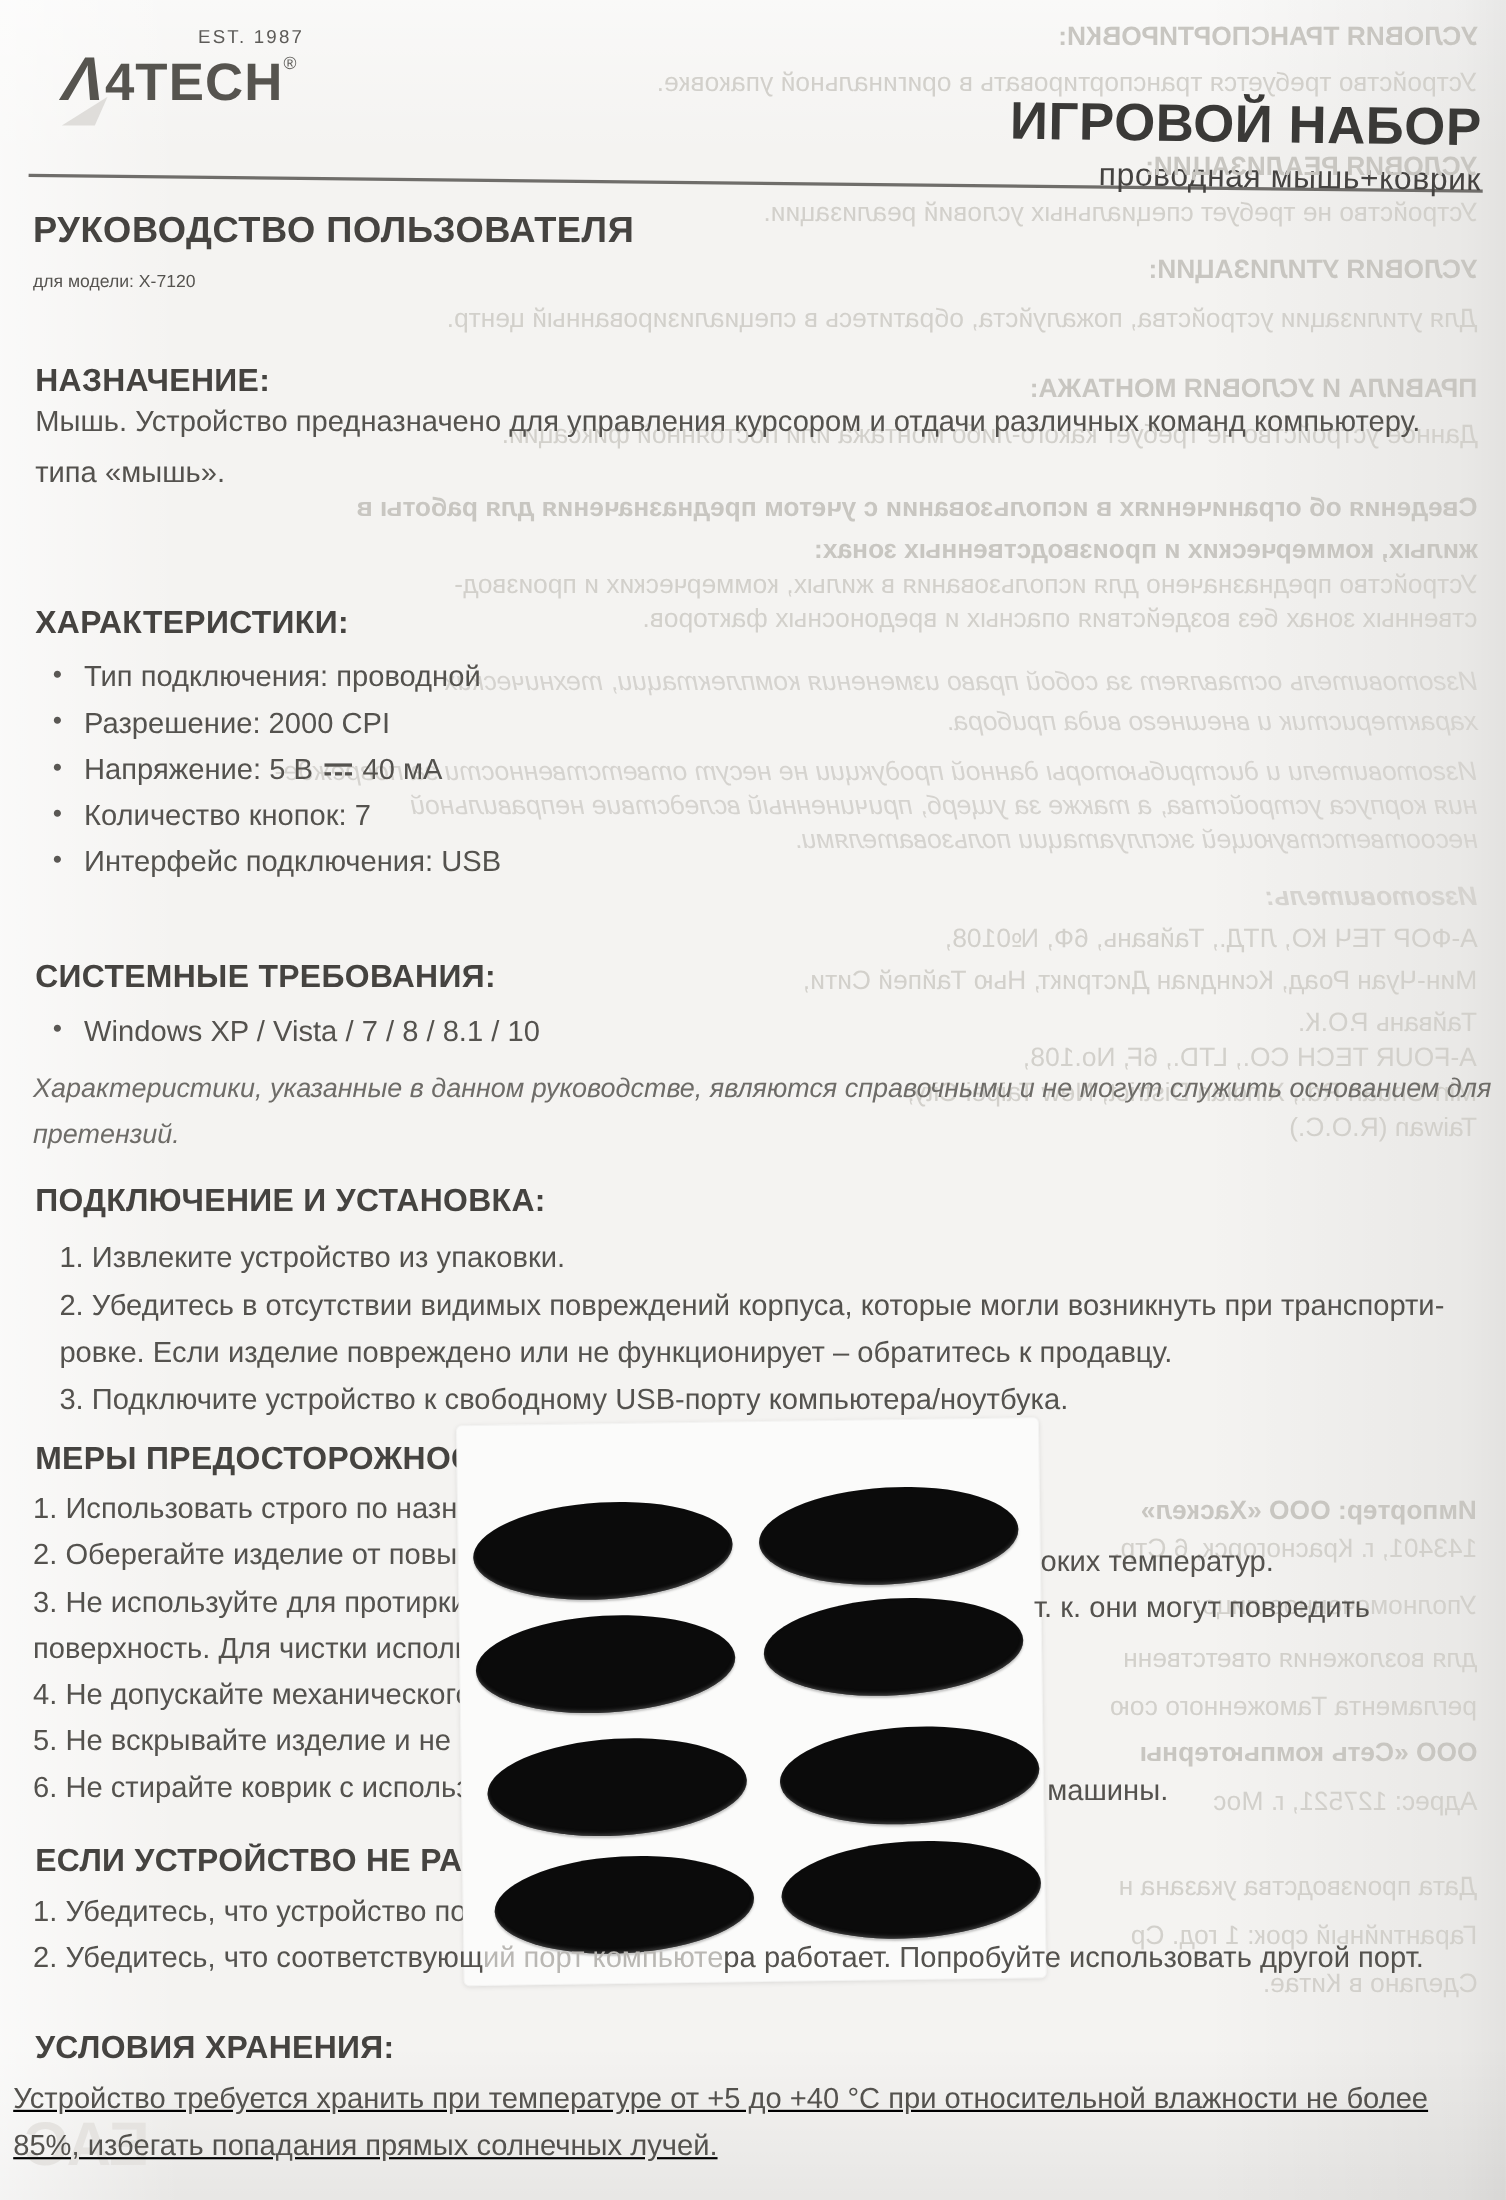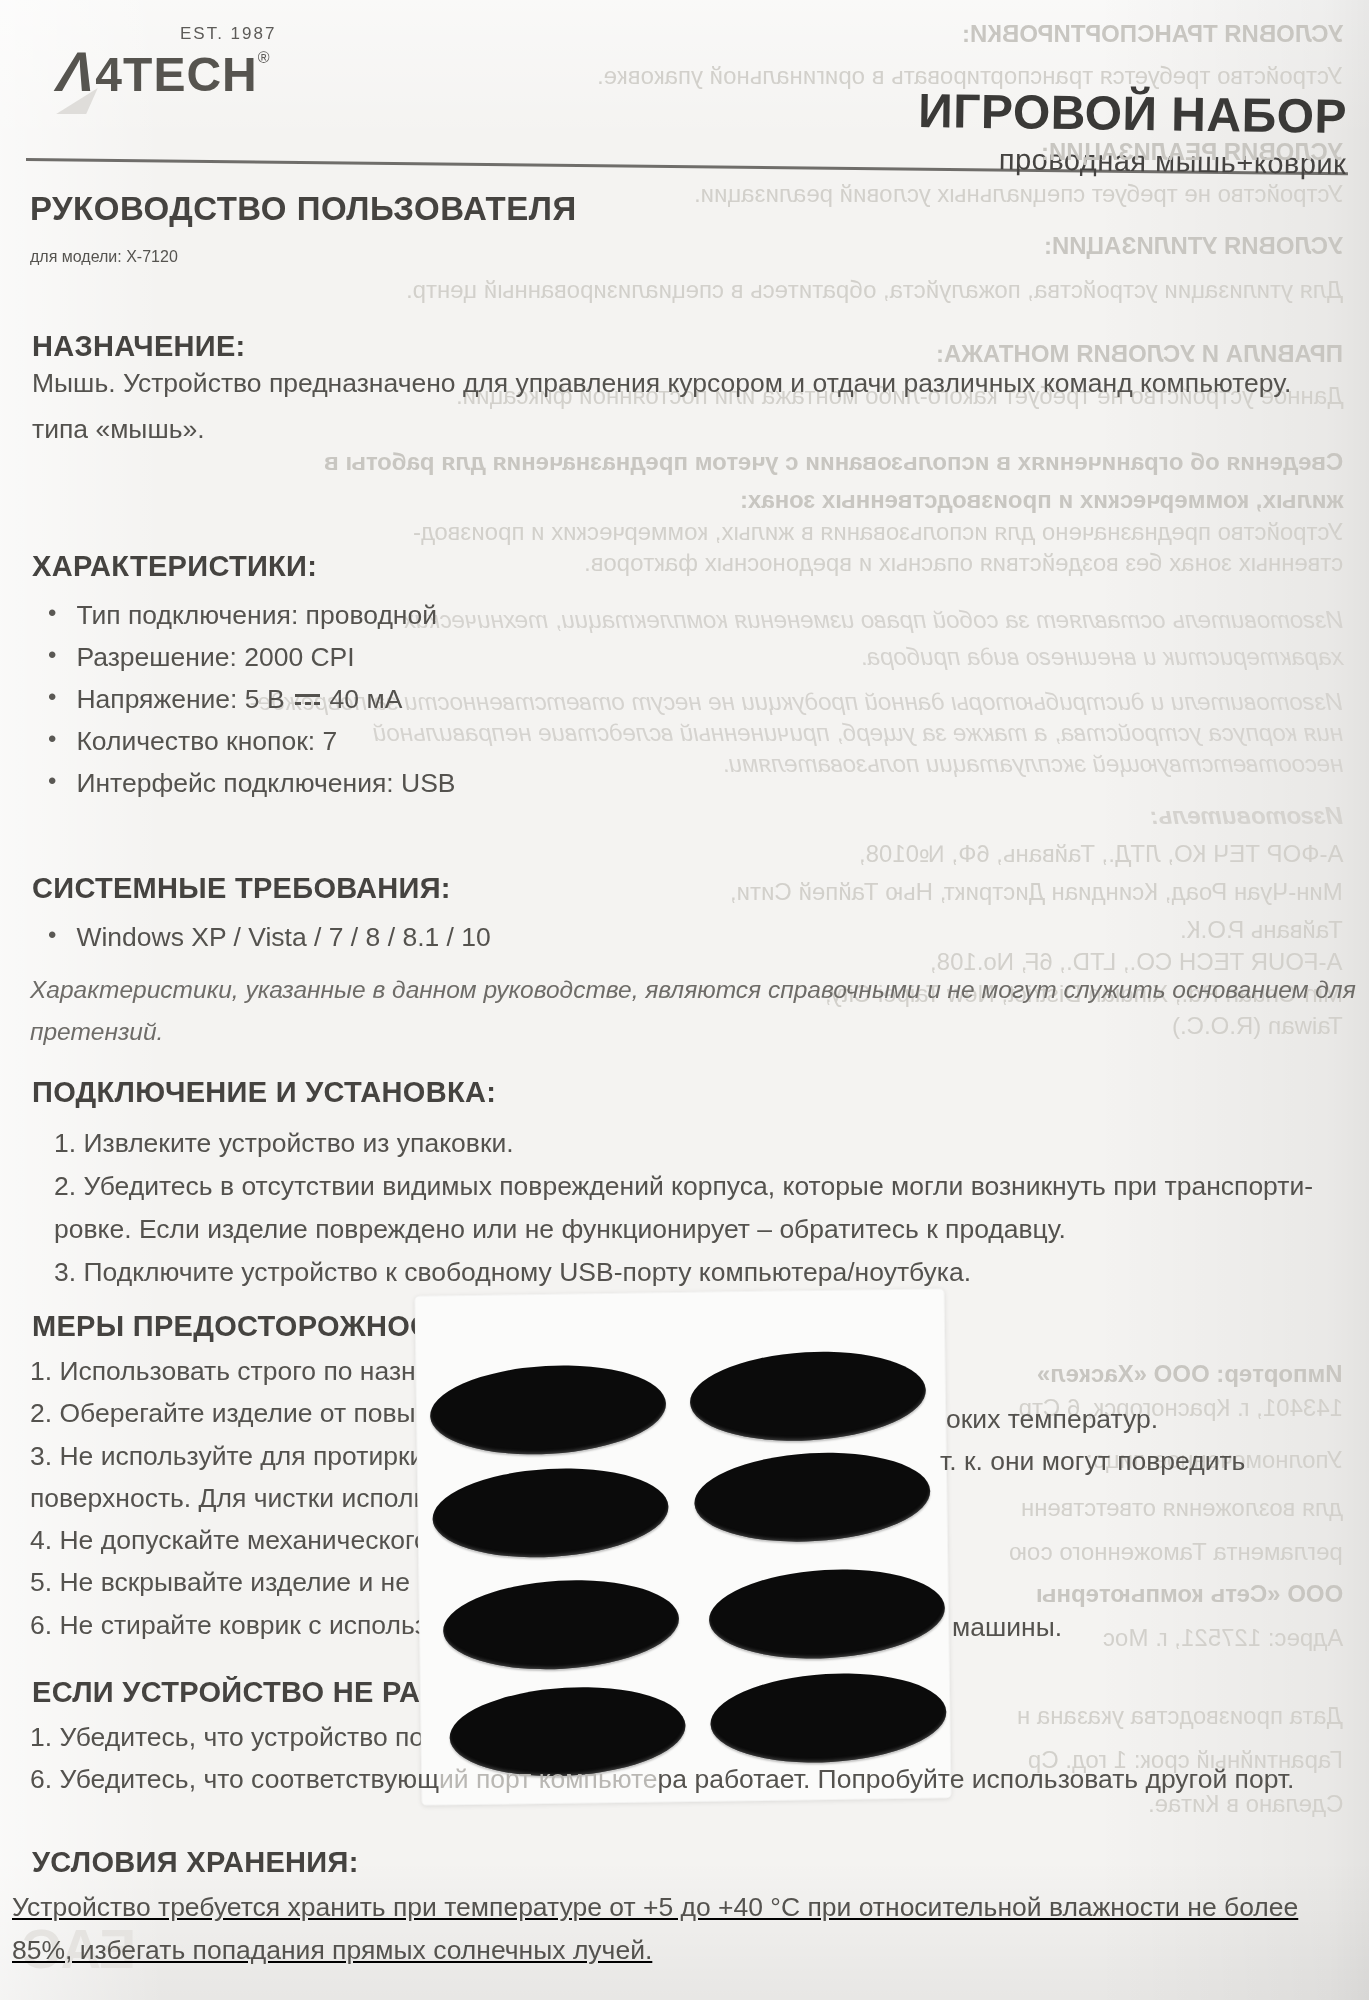--- a/index.html
+++ b/index.html
@@ -207,21 +207,21 @@
       <div class="oval" style="left: 277px; top: 163px;"></div>
       <div class="oval" style="left: 24px; top: 287px;"></div>
       <div class="oval" style="left: 290px; top: 280px;"></div>
       <div class="oval" style="left: 29px; top: 394px;"></div>
       <div class="oval" style="left: 290px; top: 384px;"></div>
     </div>
 
   <div class="abs h" id="notwork-h">ЕСЛИ УСТРОЙСТВО НЕ РАБОТАЕТ:</div>
   <div class="abs line" id="notwork-1">1. Убедитесь, что устройство подключено корректно.</div>
   <div class="abs line" id="notwork-2">
-    <span>6. Убедитесь, что соответствующ</span><span class="ghost">ий порт компьюте</span><span>ра работает. Попробуйте использовать другой порт.</span>
+    <span>2. Убедитесь, что соответствующ</span><span class="ghost">ий порт компьюте</span><span>ра работает. Попробуйте использовать другой порт.</span>
   </div>
 
   <div class="abs h z3" id="storage-h">УСЛОВИЯ ХРАНЕНИЯ:</div>
   <div class="abs z3" id="storage-lines">
       <div class="line">Устройство требуется хранить при температуре от +5 до +40 °C при относительной влажности не более</div>
       <div class="line">85%, избегать попадания прямых солнечных лучей.</div>
     </div>
 
 </div>
 

